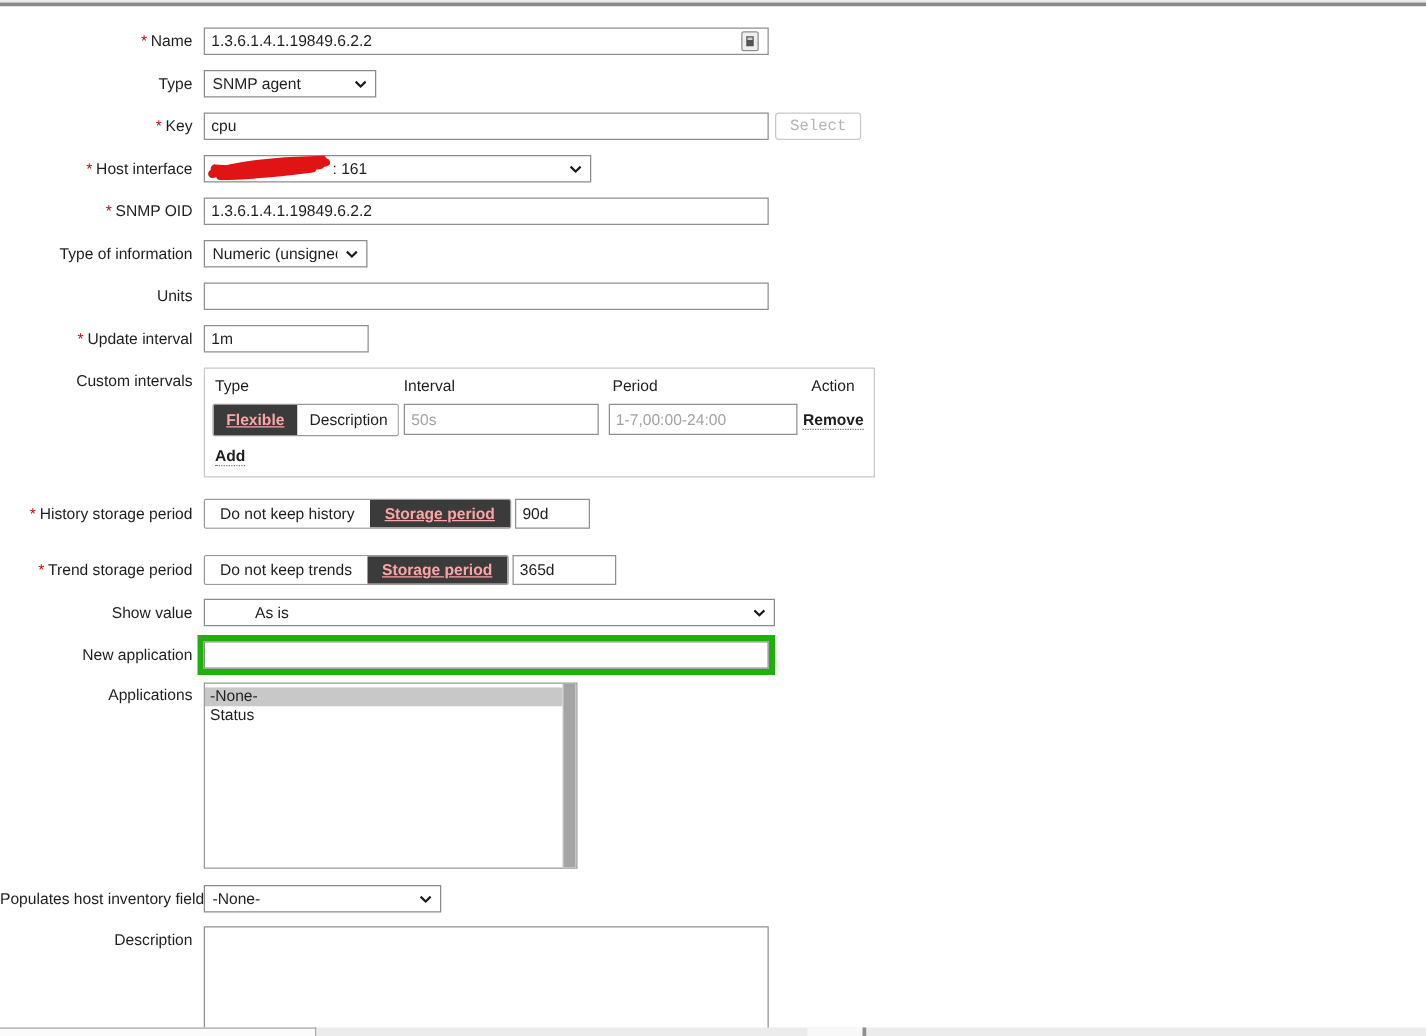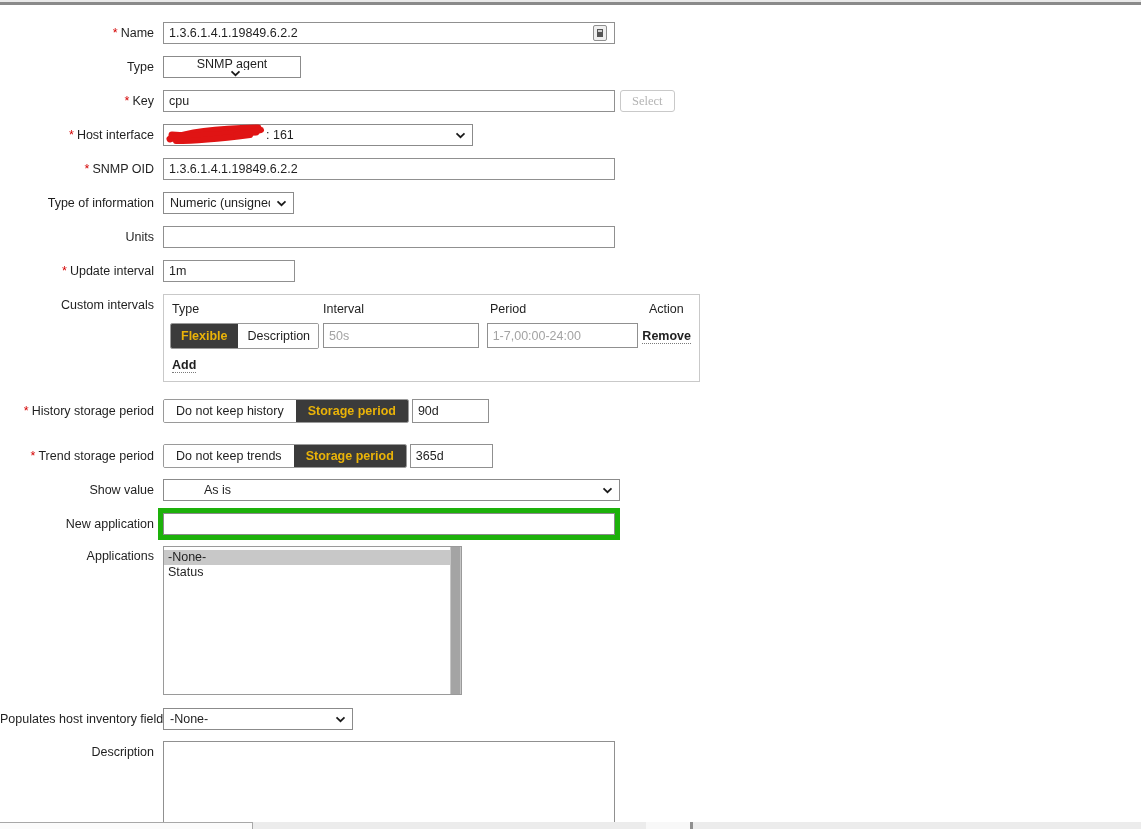--- a/index.html
+++ b/index.html
@@ -28,56 +28,56 @@
   input.txt::placeholder { color:#a3a3a3; }
 
   .select {
     height:22px; border:1px solid #8b8b8b; background:#fff; display:flex; align-items:center;
     padding:0 6px; position:relative; cursor:default;
   }
   .select .sel-text { flex:1; white-space:nowrap; overflow:hidden; }
   .select .chev { margin-left:6px; display:flex; align-items:center; }
 
   .w-name { width:452px; position:relative; }
-  .w-type { width:138px;flex-direction:column; }
+  .w-type { width:138px; }
   .w-iface { width:310px; }
   .w-show { width:457px;padding-left:40px; }
   .w-inv  { width:190px; }
 
   .addon-icon {
     position:absolute; right:8px; top:3px; width:14px; height:16px;
     border:1px solid #8f8f8f; border-radius:2px; background:#efefef;
     display:flex; align-items:center; justify-content:center;
   }
   .addon-icon .glyph { width:6px; height:8px; background:#555; position:relative; }
   .addon-icon .glyph::after { content:""; position:absolute; left:1px; top:1px; width:4px; height:2px; background:#cfcfcf; }
 
   .btn-select {
     margin-left:5px; height:22px; padding:0 11px; background:#fff;
     border:1px solid #c9c9c9; border-radius:3px; color:#b4b4b4;
-    font-family:Liberation Serif, serif; font-size:12.5px; cursor:default;
+    font-family:Liberation Mono, monospace; font-size:12.5px; cursor:default;
   }
 
   
   .iface-text { display:flex; align-items:center; position:relative; width:100%; height:100%; }
   .scribble { position:absolute; left:-4px; top:-4px; }
   .iface-visible { margin-left:96px; white-space:nowrap; }
 
   
   .ci-box { width:537px; border:1px solid #c9c9c9; padding:6px 8px 8px 6px; }
   .ci-grid { display:flex; }
   .ci-c1 { width:149px; margin-right:4px; }
   .ci-c2 { width:159px; margin-right:8px; }
   .ci-c3 { width:155px; margin-right:4px; }
   .ci-c4 { flex:1; }
   .ci-head { padding-top:1px; padding-bottom:7px; color:#1f1f1f; }
   .ci-head .ci-c1 { padding-left:2px; }
   .toggle-group { display:flex; border:1px solid #9a9a9a; border-radius:2px; height:26px; overflow:hidden; background:#fff; }
   .tg-btn { display:flex; align-items:center; justify-content:center; padding:0 10px; white-space:nowrap; cursor:default; background:#fff; color:#1f1f1f; }
-  .tg-btn.active { background:#3b3b3b; color:#eab308; font-weight:bold; }
+  .tg-btn.active { background:#3b3b3b; color:#fca5a5; font-weight:bold;text-decoration:underline; }
   .ci-row input.txt { width:100%; height:25px; }
   .link-dotted {
     font-weight:bold; color:#1f1f1f; text-decoration:none;
     border-bottom:1px dotted #7a7a7a; cursor:pointer; display:inline-block; line-height:14px;
   }
   .ci-remove { padding-top:6px; }
   .ci-add { margin-top:9px; margin-left:2px; }
 
   
   .sp-row { height:24px; }
@@ -223,21 +223,21 @@
       </div>
     </div>
   </div>
 
   <div class="row sp-row" style="margin-bottom:21px">
     <div class="lbl"><span class="req">*</span><span>History storage period</span></div>
     <div class="sp-group">
       <div class="tg-btn">Do not keep history</div>
       <div class="tg-btn active">Storage period</div>
     </div>
-    <input class="txt sp-val" style="width: 77px;" type="text" value="90d">
+    <input class="txt sp-val" style="width: 60px;" type="text" value="90d">
   </div>
 
   <div class="row sp-row" style="margin-bottom:11px">
     <div class="lbl"><span class="req">*</span><span>Trend storage period</span></div>
     <div class="sp-group">
       <div class="tg-btn">Do not keep trends</div>
       <div class="tg-btn active">Storage period</div>
     </div>
     <input class="txt sp-val" style="width: 83px;" type="text" value="365d">
   </div>

